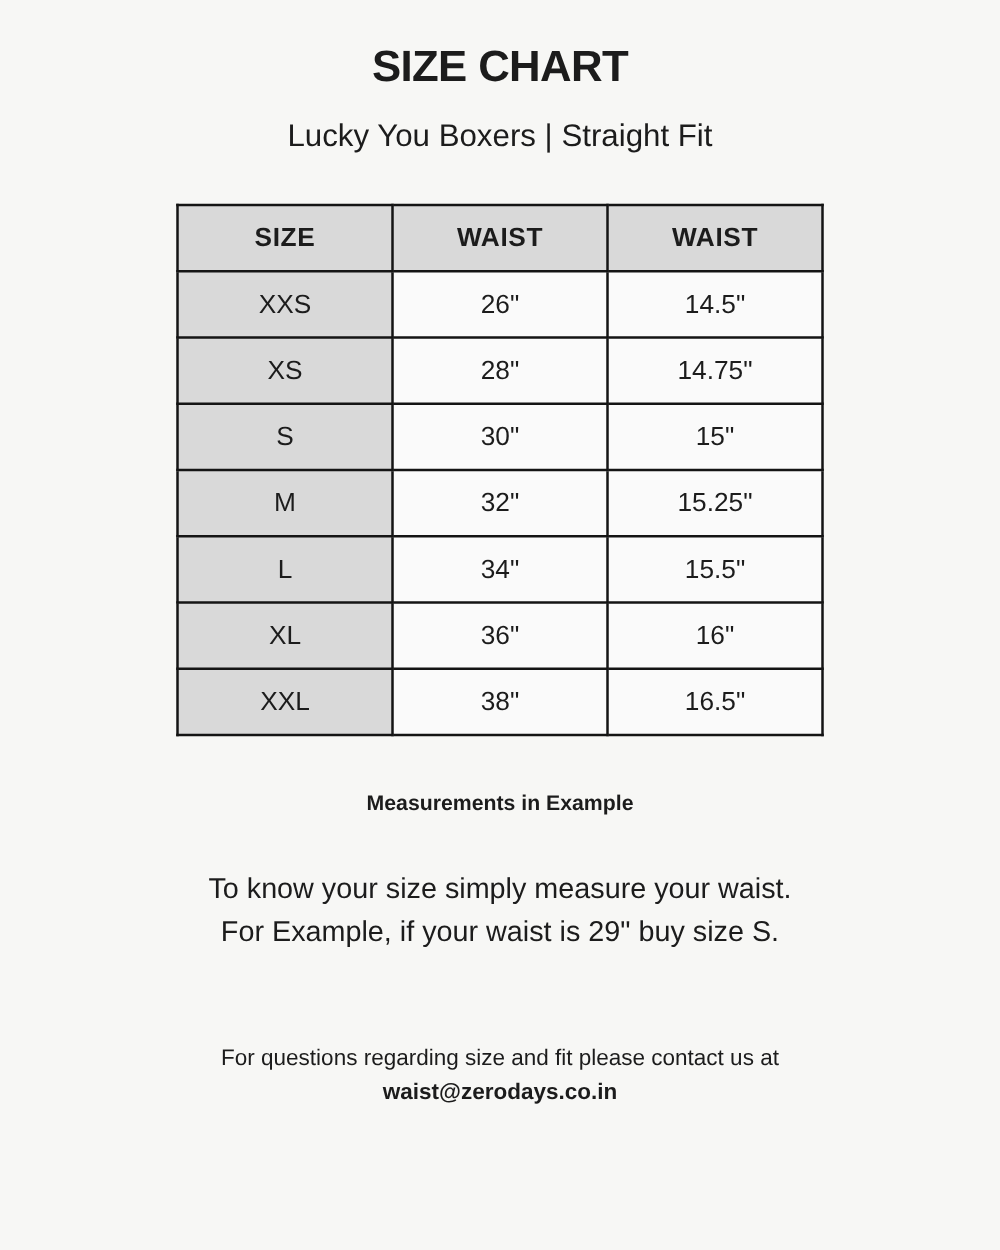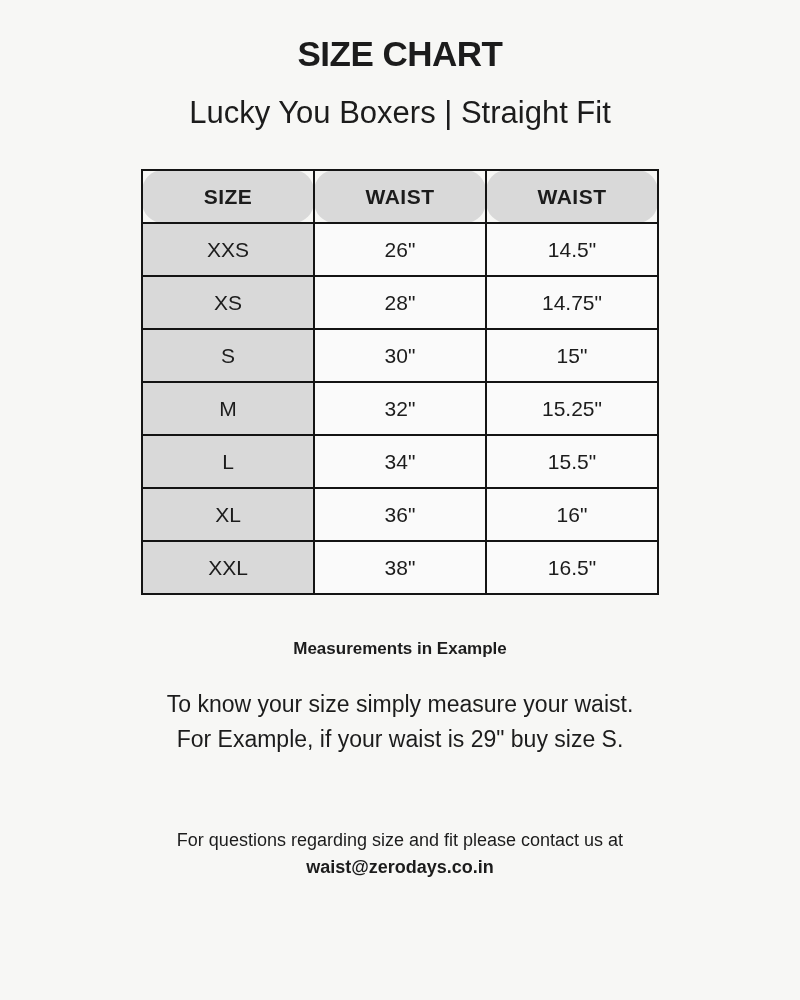--- a/index.html
+++ b/index.html
@@ -23,21 +23,21 @@
   }
   .title {
     padding-top: 36px;
     font-size: 35px;
     font-weight: 900;
     letter-spacing: -0.5px;
     line-height: 1;
   }
   .subtitle {
     margin-top: 26px;
-    font-size: 31px;
+    font-size: 25px;
     font-weight: 400;
     line-height: 1;
   }
   table.size-table {
     margin: 41px auto 0 auto;
     width: 518px;
     border-collapse: collapse;
     table-layout: fixed;
   }
   table.size-table th,
@@ -46,37 +46,36 @@
     height: 51px;
     font-size: 21px;
     text-align: center;
     vertical-align: middle;
     padding: 0;
   }
   table.size-table th {
     background: #d9d9d9;
     font-weight: 700;
     letter-spacing: 0.5px;
-    border-radius: 21px;
   }
   table.size-table td.size-col {
     background: #d9d9d9;
     font-weight: 400;
   }
   table.size-table td.data-col {
     background: #fafafa;
     font-weight: 400;
   }
   .measurements-note {
     margin-top: 44px;
     font-size: 17px;
     font-weight: 700;
   }
   .fit-notes {
-    margin-top: 28px;
+    margin-top: 40px;
     font-size: 23px;
     line-height: 35px;
   }
   .fit-notes .bold-line {
     font-weight: 700;
   }
   .contact {
     margin-top: 70px;
     font-size: 18px;
     line-height: 27px;

